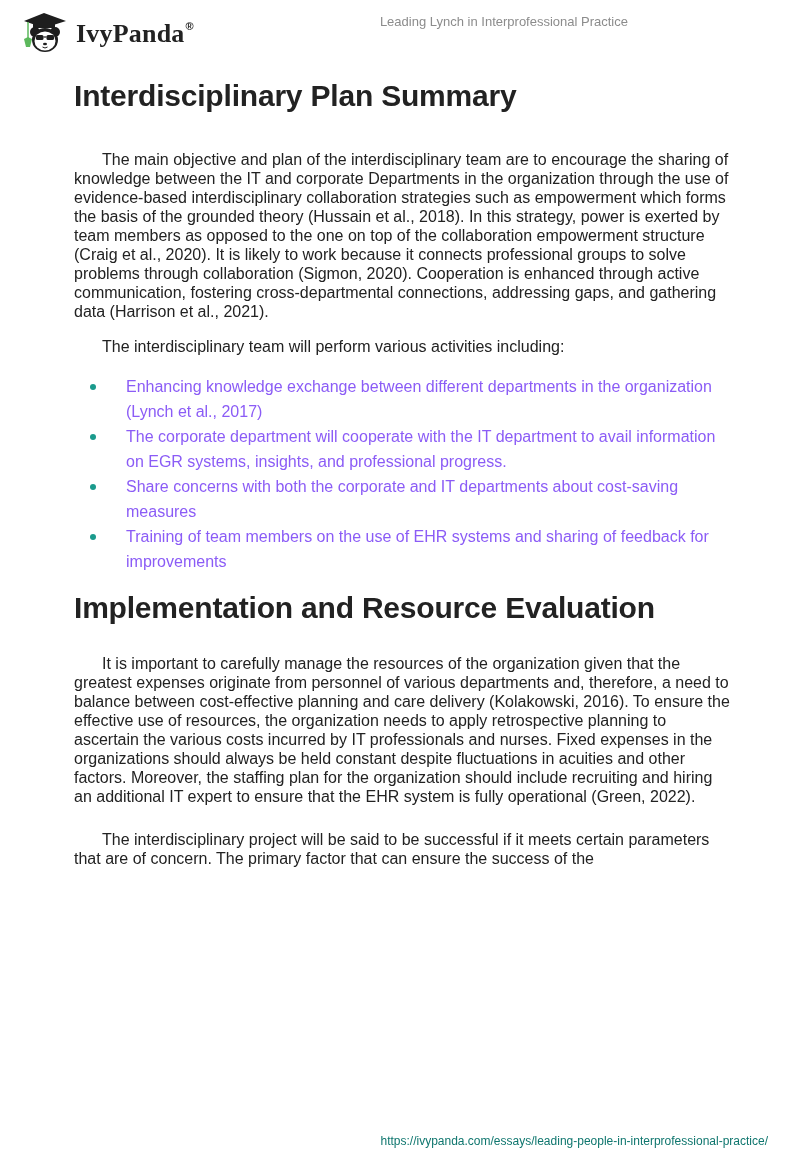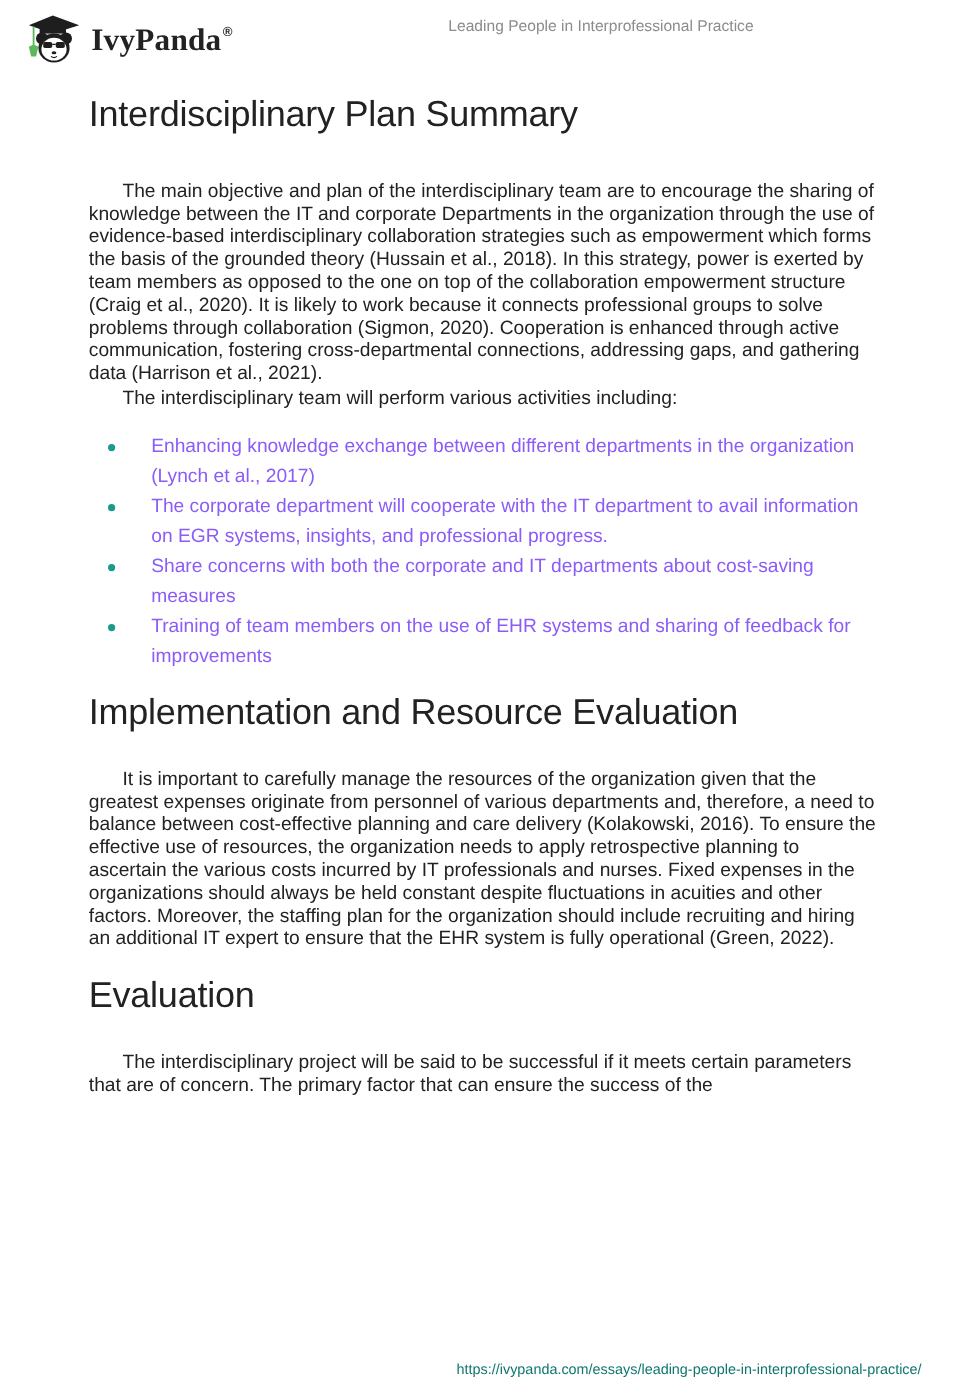--- a/index.html
+++ b/index.html
@@ -54,34 +54,34 @@
       font-size: 13px;
       color: #8c8c8c;
     }
     .content {
       position: absolute;
       left: 74px; top: 70px;
       width: 660px;
     }
     h2 {
       font-size: 30px;
-      font-weight: normal;
+      font-weight: bold;
       color: #222222;
       line-height: 44px;
       letter-spacing: -0.2px;
     }
     p {
       font-size: 16px;
       line-height: 19px;
       color: #222222;
     }
     .indent { text-indent: 28px; }
     .sec1-title { margin-top: 4px; }
     .p1 { margin-top: 32px; }
-    .p2 { margin-top: 2px; }
+    .p2 { margin-top: 16px; }
     ul.bullets {
       list-style: none;
       margin-top: 18px;
     }
     ul.bullets li {
       position: relative;
       padding-left: 52px;
       font-size: 16px;
       line-height: 25px;
       color: #8b5cf6;
@@ -126,21 +126,21 @@
         <rect x="20" y="26" width="7.5" height="5" rx="1.5" fill="#1e1e1e"></rect>
         <rect x="30.5" y="26" width="7.5" height="5" rx="1.5" fill="#1e1e1e"></rect>
         <line x1="27.5" y1="28" x2="30.5" y2="28" stroke="#1e1e1e" stroke-width="1.2"></line>
 
         <ellipse cx="29" cy="35" rx="2" ry="1.3" fill="#1e1e1e"></ellipse>
         <path d="M26.5 38 Q29 40 31.5 38" stroke="#1e1e1e" stroke-width="1" fill="none"></path>
       </svg>
     </div>
     <span class="logo-text"><span>IvyPanda</span><span class="logo-reg">®</span></span>
   </div>
-  <div class="header-title">Leading People in Interprofessional Practice</div>
+  <div class="header-title">Leading Lynch in Interprofessional Practice</div>
 </div>
 
 <div class="content">
 
   <h2 class="sec1-title">Interdisciplinary Plan Summary</h2>
   <p class="indent p1">The main objective and plan of the interdisciplinary team are to encourage the sharing of knowledge between the IT and corporate Departments in the organization through the use of evidence-based interdisciplinary collaboration strategies such as empowerment which forms the basis of the grounded theory (Hussain et al., 2018). In this strategy, power is exerted by team members as opposed to the one on top of the collaboration empowerment structure (Craig et al., 2020). It is likely to work because it connects professional groups to solve problems through collaboration (Sigmon, 2020). Cooperation is enhanced through active communication, fostering cross-departmental connections, addressing gaps, and gathering data (Harrison et al., 2021).</p>
   <p class="indent p2">The interdisciplinary team will perform various activities including:</p>
   <ul class="bullets">
     <li>
       <span class="bullet-dot"></span>
@@ -156,17 +156,16 @@
     </li>
     <li>
       <span class="bullet-dot"></span>
       <span>Training of team members on the use of EHR systems and sharing of feedback for improvements</span>
     </li>
   </ul>
 
   <h2 class="sec2-title">Implementation and Resource Evaluation</h2>
   <p class="indent p3">It is important to carefully manage the resources of the organization given that the greatest expenses originate from personnel of various departments and, therefore, a need to balance between cost-effective planning and care delivery (Kolakowski, 2016). To ensure the effective use of resources, the organization needs to apply retrospective planning to ascertain the various costs incurred by IT professionals and nurses. Fixed expenses in the organizations should always be held constant despite fluctuations in acuities and other factors. Moreover, the staffing plan for the organization should include recruiting and hiring an additional IT expert to ensure that the EHR system is fully operational (Green, 2022).</p>
 
-  <h2 class="sec3-title">Evaluation</h2>
   <p class="indent p4">The interdisciplinary project will be said to be successful if it meets certain parameters that are of concern. The primary factor that can ensure the success of the</p>
 </div>
 
 <div class="footer-url">https://ivypanda.com/essays/leading-people-in-interprofessional-practice/</div>
 
 </body></html>

